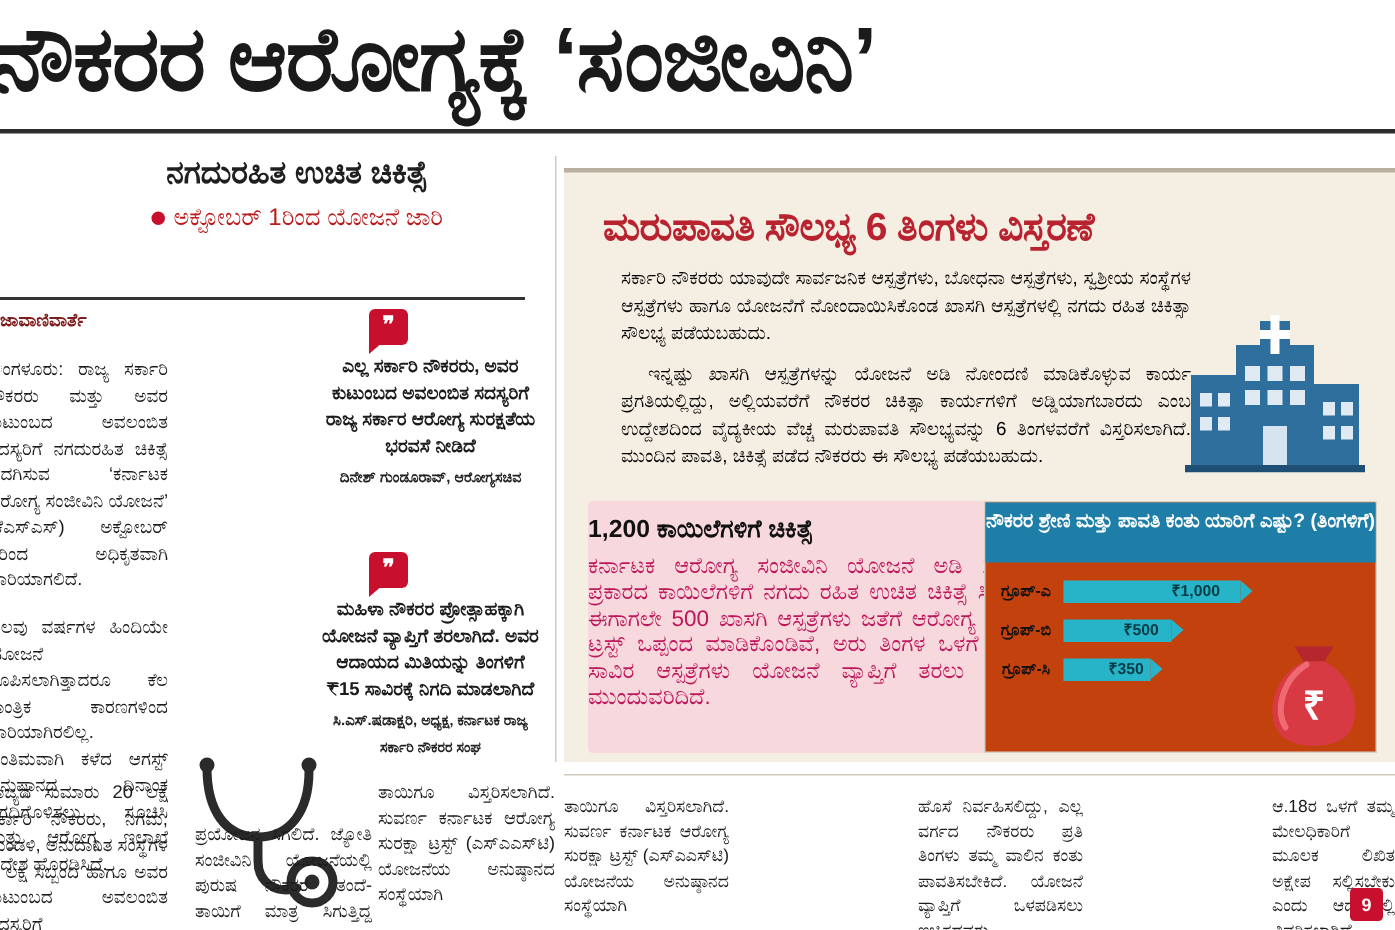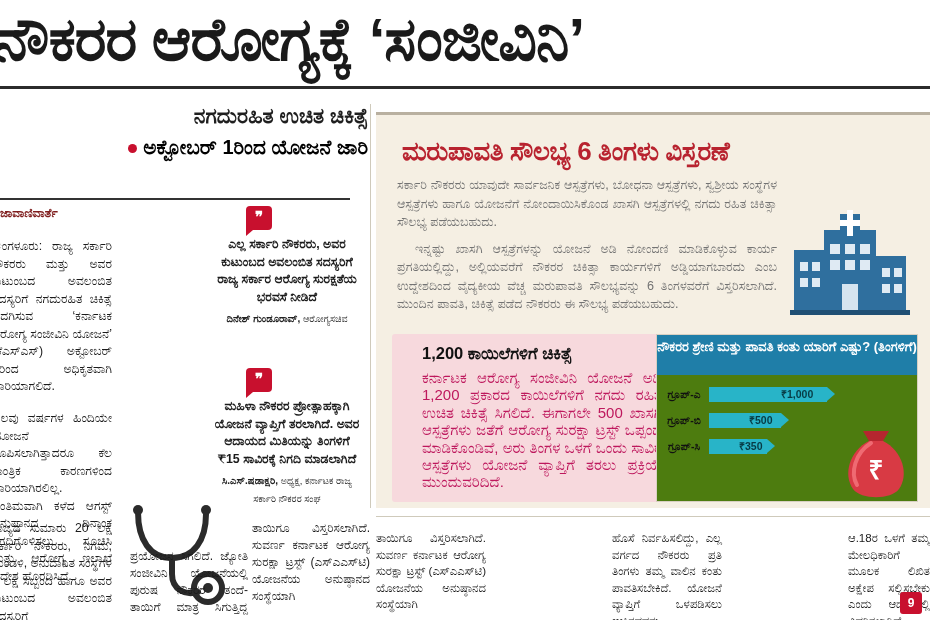--- a/index.html
+++ b/index.html
@@ -39,28 +39,28 @@
     left: 0; top: 86px;
     width: 930px; height: 3px;
     background: #2b2b2b;
   }
 
   
   .left-sub {
     position: absolute;
     left: 28px; top: 104px;
     width: 340px;
-    text-align: right;
+    text-align: center;
   }
   .left-sub .l1 {
     font-size: 21px; color: #1f1f1f; font-weight: 600;
     letter-spacing: 0px;
   }
   .left-sub .l2 {
-    font-size: 20px; color: #000000; font-weight: bold;
+    font-size: 16px; color: #b91c1c; font-weight: normal;
     margin-top: 8px;
   }
   .left-sub .l2 .bullet {
     display: inline-block;
     width: 9px; height: 9px; border-radius: 50%;
     background: #c8102e; margin-right: 6px; vertical-align: middle;
   }
   .byline-rule {
     position: absolute; left: 0; top: 198px;
     width: 350px; height: 2px; background: #333;
@@ -109,21 +109,21 @@
     color: #1b1b1b;
     text-align: center;
     font-weight: bold;
   }
   .quote-block .attrib {
     font-size: 10px;
     font-weight: bold;
     color: #222;
     margin-top: 4px;
   }
-  .quote-block .attrib .sub { font-weight: normal; font-size: 9.5px; text-align: right; }
+  .quote-block .attrib .sub { font-weight: bold; font-size: 9.5px; text-align: right; }
 
   
   .steth {
     position: absolute;
     left: 120px; top: 500px;
     width: 120px; height: 110px;
   }
 
   
   #mcol-1 { position: absolute; left: 130px; top: 548px; width: 118px;
@@ -141,56 +141,56 @@
   }
   .panel-title {
     position: absolute;
     left: 402px; top: 136px;
     width: 470px;
     font-size: 26px; font-weight: bold; color: #b8232f;
     letter-spacing: -0.4px;
   }
   .panel-body {
     position: absolute;
-    left: 397px; top: 176px;
+    left: 414px; top: 176px;
     width: 380px;
-    font-size: 12.6px; line-height: 18.5px; color: #737373;
+    font-size: 12.6px; line-height: 18.5px; color: #000000;
     text-align: justify;
   }
   .panel-body p + p { margin-top: 8px; text-indent: 18px; }
 
   
   .hospital {
     position: absolute;
     left: 790px; top: 210px;
     width: 120px; height: 105px;
   }
 
   
   .pink-card {
     position: absolute;
     left: 392px; top: 334px;
     width: 300px; height: 168px;
     background: #f7d9dd;
     border-radius: 3px;
-    padding: 10px 30px;
+    padding: 10px 0;
   }
   .pink-card h3 {
     font-size: 16.5px; font-weight: bold; color: #111; margin-bottom: 6px;
   }
   .pink-card p {
     font-size: 15px; line-height: 17.4px; color: #be185d; text-align: justify;
   }
 
   
   .chart-card {
     position: absolute;
     left: 656px; top: 334px;
     width: 262px; height: 168px;
-    background: #4d7c0f;
+    background: #c2410c;
     border: 1px solid #d8d0c2;
   }
   .chart-head {
     height: 40px;
     background: #1f7ea8;
     color: #fff;
     font-size: 13px;
     font-weight: bold;
     text-align: center;
     padding-top: 4px;

